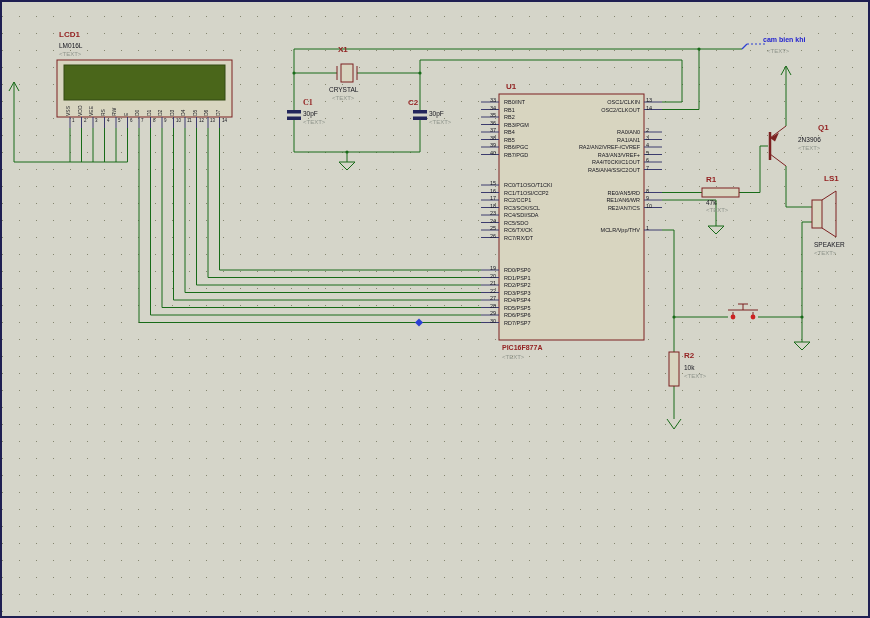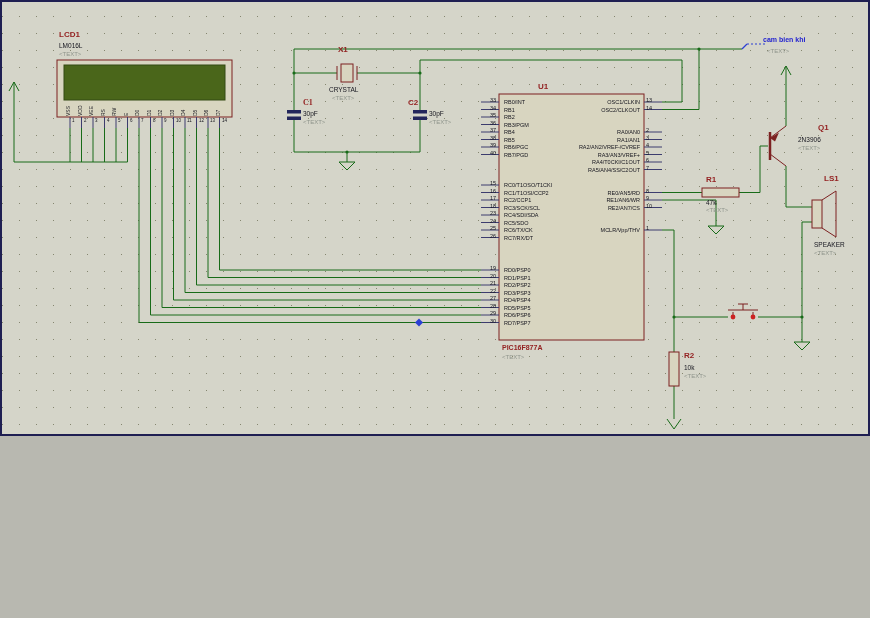--- a/index.html
+++ b/index.html
@@ -1,17 +1,17 @@
 <!DOCTYPE html>
 <html><head>
 <meta charset="utf-8">
 <style>
   html,body{margin:0;padding:0;background:#b8b8b0;}
   .canvas{
-    position:relative; width:870px; height:436px; box-sizing:border-box;
+    position:relative; width:870px; height:618px; box-sizing:border-box;
     border:2px solid #1f1f52; overflow:hidden;
     background-color:#d5d5c9;
     background-image:radial-gradient(circle,#85866f 0.8px,transparent 1px);
     background-size:17px 17px; background-position:9px 6px;
     font-family:"Liberation Sans",sans-serif;
   }
   svg.layer{position:absolute;left:0;top:0;}
   .wire{stroke:#186b18;stroke-width:1;fill:none;}
   .stub{stroke:#3c3c6e;stroke-width:1;fill:none;}
   .sym{stroke:#7c2121;stroke-width:1;fill:none;}
@@ -193,21 +193,21 @@
   <div class="lbl ph" style="left:330px;top:93px;">&lt;TEXT&gt;</div>
 
   <div class="lbl ref" style="left:301px;top:97px;font-family:Liberation Serif, serif;">C1</div>
   <div class="lbl val" style="left:301px;top:108px;">30pF</div>
   <div class="lbl ph" style="left:301px;top:117px;">&lt;TEXT&gt;</div>
 
   <div class="lbl ref" style="left:406px;top:97px;">C2</div>
   <div class="lbl val" style="left:427px;top:108px;">30pF</div>
   <div class="lbl ph" style="left:427px;top:117px;">&lt;TEXT&gt;</div>
 
-  <div class="lbl ref" style="left:504px;top:81px;margin-left:32px;">U1</div>
+  <div class="lbl ref" style="left:504px;top:81px;">U1</div>
   <div class="lbl ref" style="left:500px;top:342px;font-size:7px;">PIC16F877A</div>
   <div class="lbl ph" style="left:500px;top:352px;">&lt;TEXT&gt;</div>
 
   <div class="pincol" style="left:479px;top:96.25px;width:170px;">
     <div class="prow">
         <span class="pnum">33</span>
         <span class="pname">RB0/INT</span>
       </div>
     <div class="prow">
         <span class="pnum">34</span>

